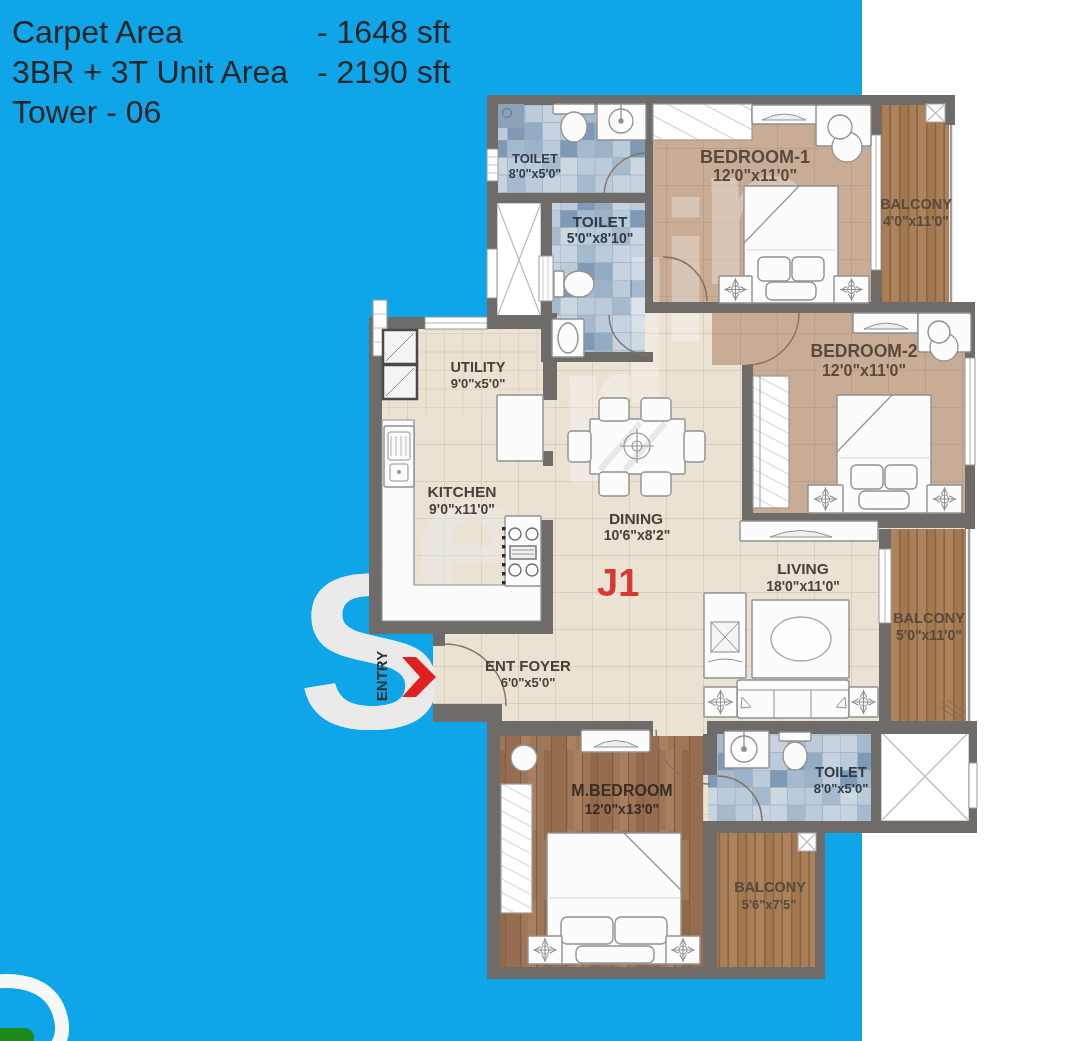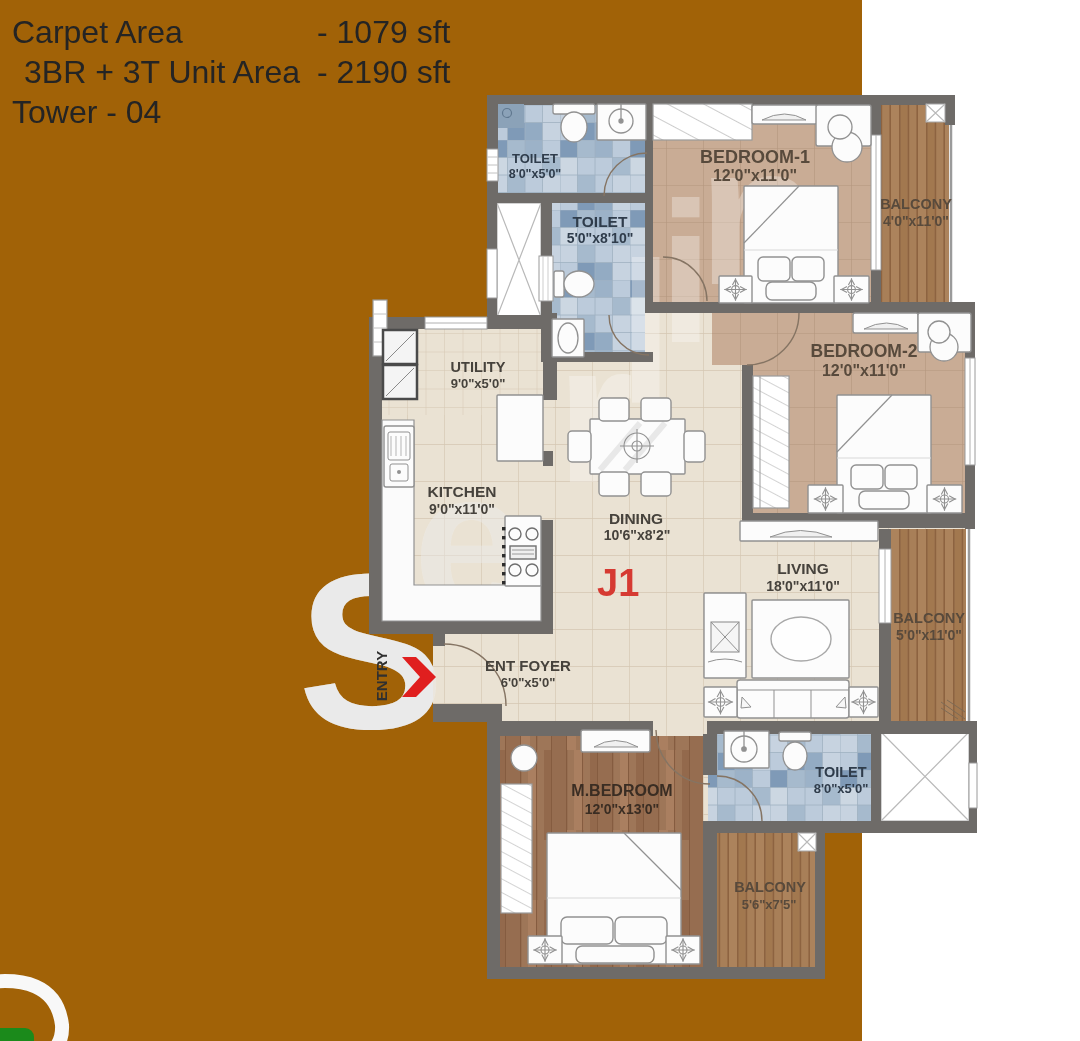--- a/index.html
+++ b/index.html
@@ -1,26 +1,26 @@
 <!DOCTYPE html>
 <html><head>
 <meta charset="utf-8">
 <style>
   html,body{margin:0;padding:0;background:#ffffff;width:1080px;height:1041px;overflow:hidden;}
   body{font-family:"Liberation Sans", sans-serif;}
   svg text{font-family:"Liberation Sans", sans-serif;}
 </style>
 </head>
 <body>
-<div style="position:relative;width:862px;height:1041px;background:#a16207;">
+<div style="position:relative;width:862px;height:1041px;background:#0ea5e9;">
 
 <div style="position:absolute;left:12px;top:12px;font-size:32px;color:#242424;line-height:40px;white-space:pre;">
-<span style="position:absolute;left:0;top:0">Carpet Area</span><span style="position:absolute;left:305px;top:0">- 1079 sft</span>
-<span style="position:absolute;left:12px;top:40px">3BR + 3T Unit Area</span><span style="position:absolute;left:305px;top:40px">- 2190 sft</span>
-<span style="position:absolute;left:0;top:80px">Tower - 04</span>
+<span style="position:absolute;left:0;top:0">Carpet Area</span><span style="position:absolute;left:305px;top:0">- 1648 sft</span>
+<span style="position:absolute;left:0;top:40px">3BR + 3T Unit Area</span><span style="position:absolute;left:305px;top:40px">- 2190 sft</span>
+<span style="position:absolute;left:0;top:80px">Tower - 06</span>
 </div>
 
 <svg width="1080" height="1041" viewBox="0 0 1080 1041" style="position:absolute;left:0;top:0;">
 
 <defs>
 <pattern id="cream37" width="37" height="37" patternUnits="userSpaceOnUse">
   <rect width="37" height="37" fill="#eae2d3"></rect>
   <path d="M0,0 H37 M0,0 V37" stroke="#d5c7b2" stroke-width="1.3" fill="none"></path>
 </pattern>
 <pattern id="cream18" width="18.5" height="18.5" patternUnits="userSpaceOnUse">

